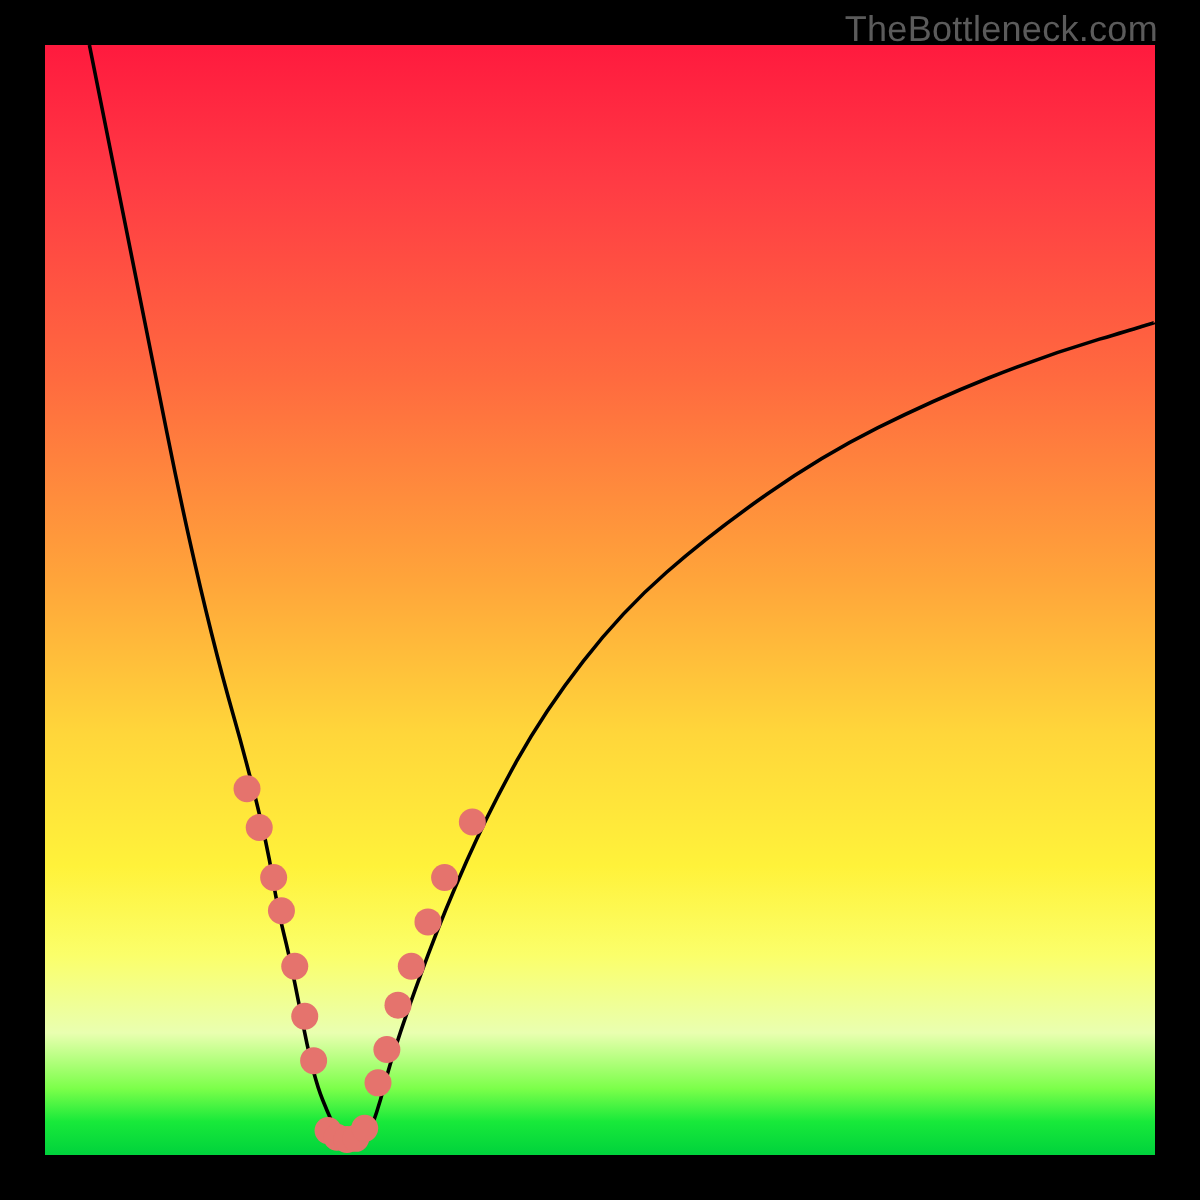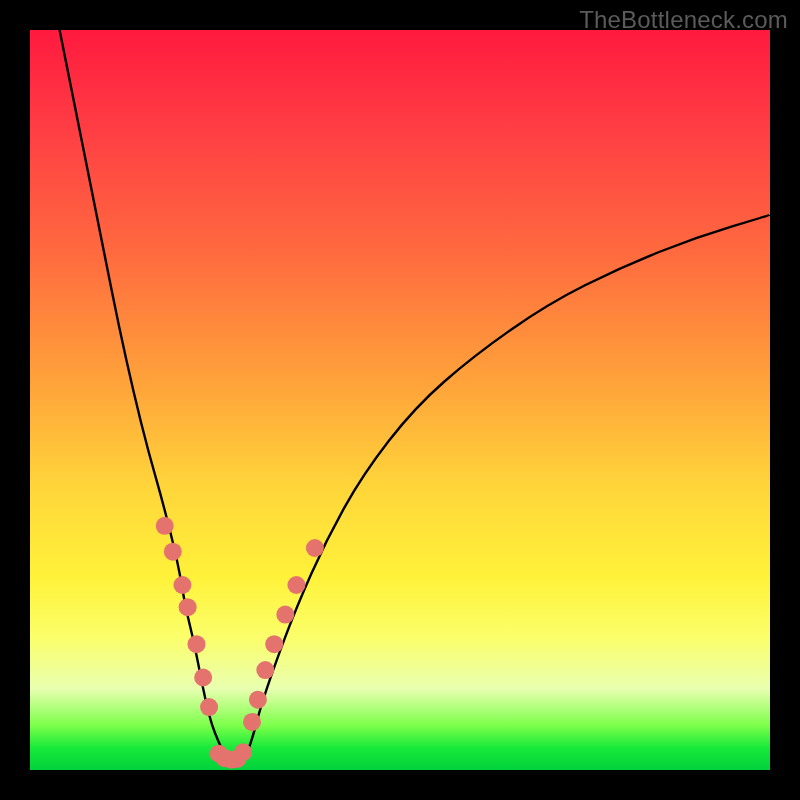--- a/index.html
+++ b/index.html
@@ -37,21 +37,21 @@
       #fbff6a 82%,
       #e9ffb0 89%,
       #7cff4a 94%,
       #18e93a 97%,
       #00d23c 100%
     );
   }
   .watermark {
     position: absolute;
     top: 6px;
-    right: 12px;
+    right: 28px;
     color: #5b5b5b;
     font-size: 24px;
     font-weight: 400;
     letter-spacing: 0.2px;
     user-select: none;
   }
   svg.curves {
     position: absolute;
     left: 0;
     top: 0;

